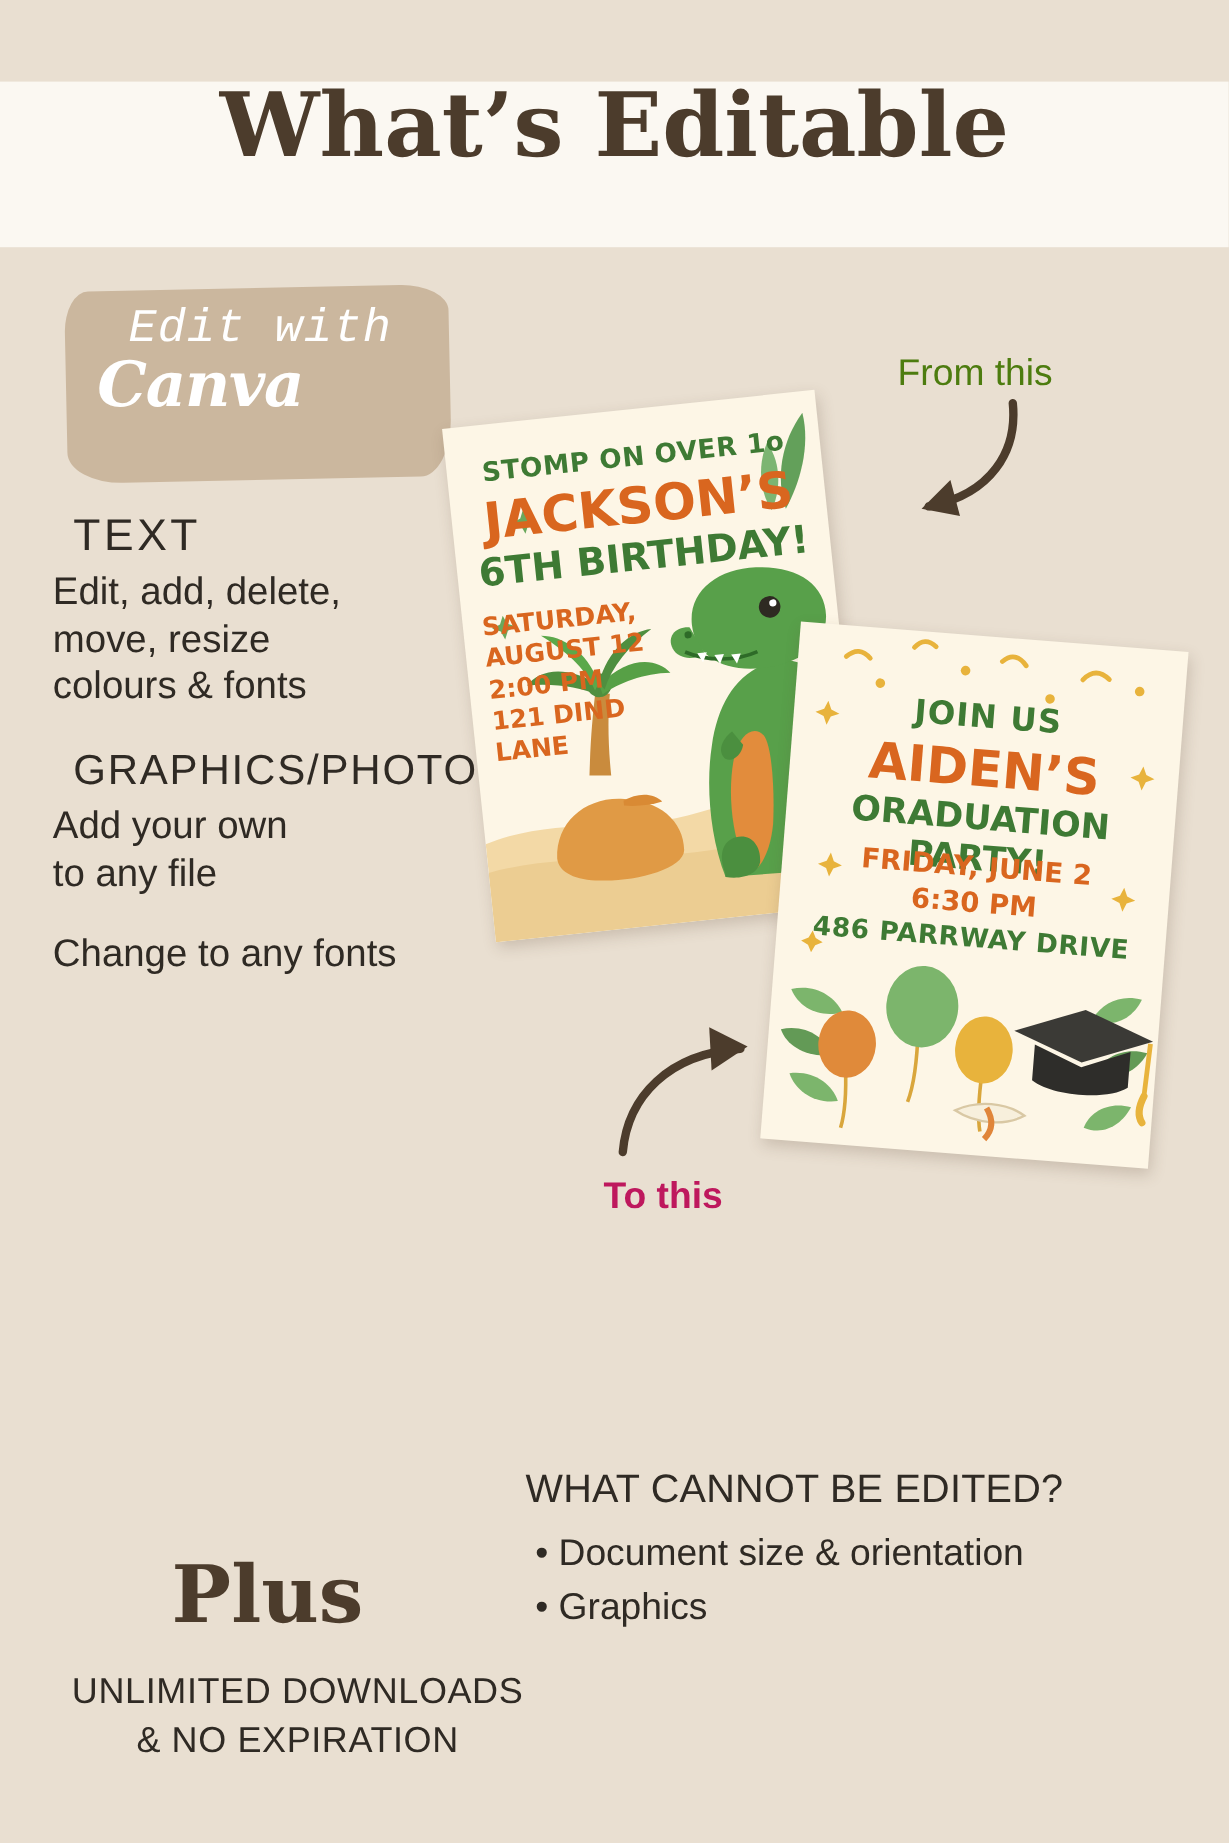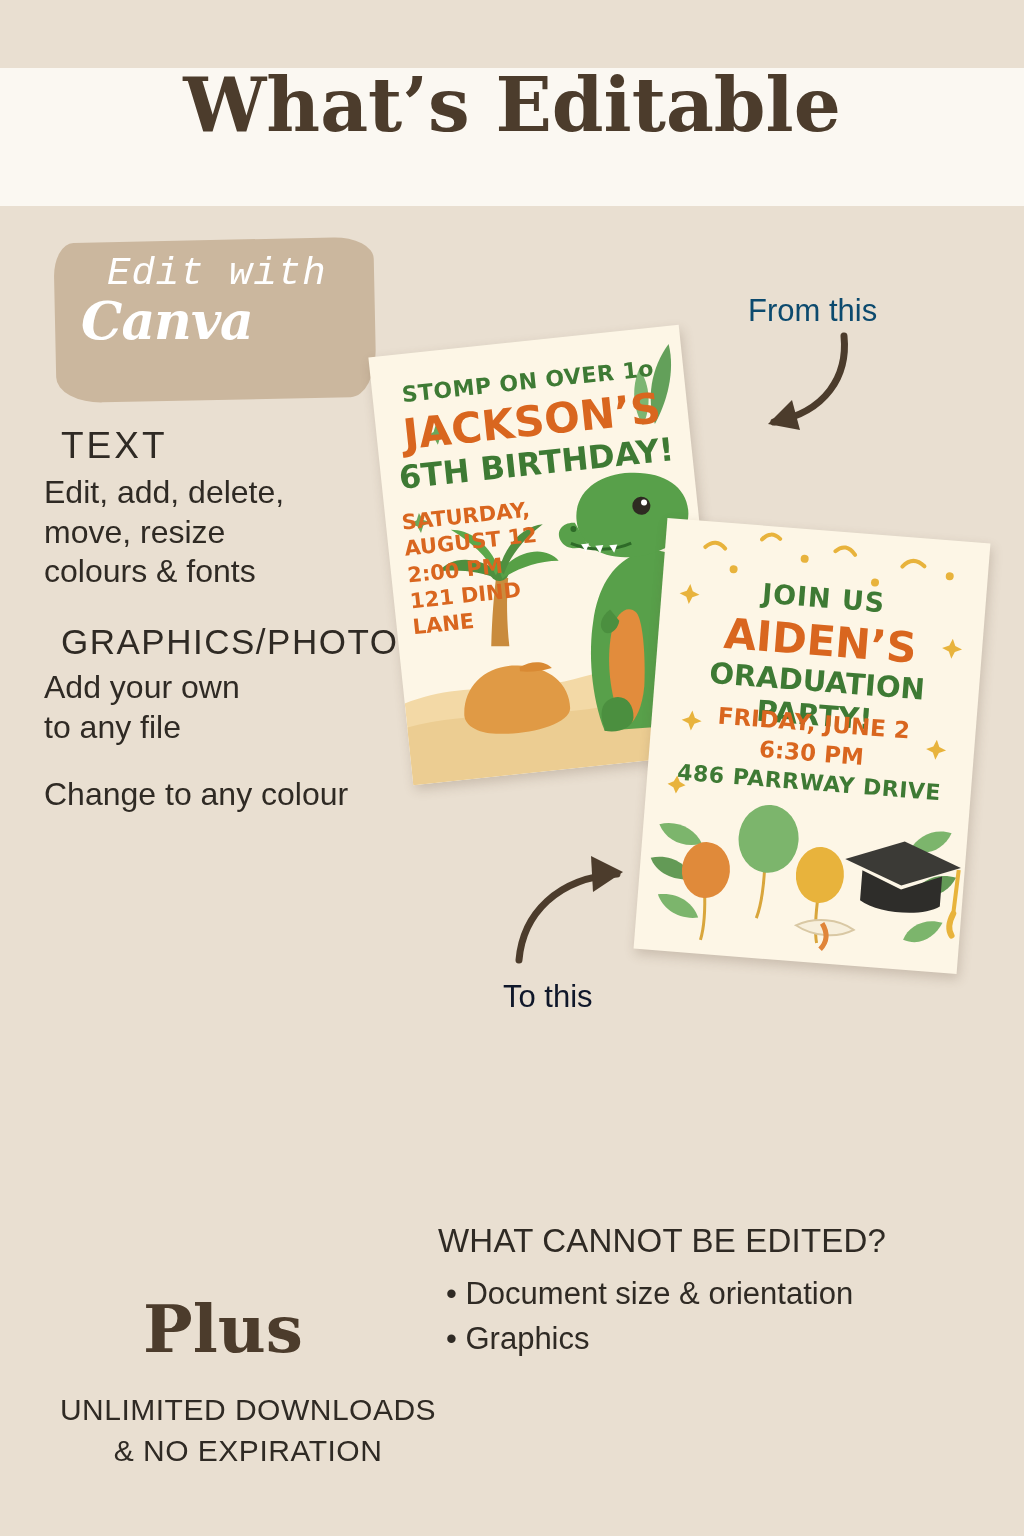--- a/index.html
+++ b/index.html
@@ -150,28 +150,29 @@
     margin-left: 8px;
     line-height: 1.45;
   }
 
   
   .ann-from {
     position: absolute;
     left: 748px;
     top: 293px;
     font-size: 31px;
-    color: #0c4a6e;
+    color: #4d7c0f;
   }
   .ann-to {
     position: absolute;
     left: 503px;
     top: 979px;
     font-size: 31px;
-    color: #0f172a;
+    color: #be185d;
+    font-weight: bold;
   }
   .arrow-from { position: absolute; left: 726px; top: 330px; }
   .arrow-to { position: absolute; left: 505px; top: 852px; }
 
   
   .card {
     position: absolute;
     background: #fdf6e6;
     box-shadow: 2px 5px 12px rgba(90,70,50,0.22);
     overflow: hidden;
@@ -289,21 +290,21 @@
   <div class="feature f-graphics">
     <div class="feature-head">GRAPHICS/PHOTOS</div>
     <div class="feature-body">
       <span>Add your own</span>
       <span>to any file</span>
     </div>
   </div>
 
   <div class="feature f-background">
     <div class="feature-body">
-      <span>Change to any colour</span>
+      <span>Change to any fonts</span>
     </div>
   </div>
 
 
 </div>
 
 <div class="plus-word">Plus</div>
 <div class="plus-lines">
   <span>UNLIMITED DOWNLOADS</span>
   <span>&amp; NO EXPIRATION</span>

